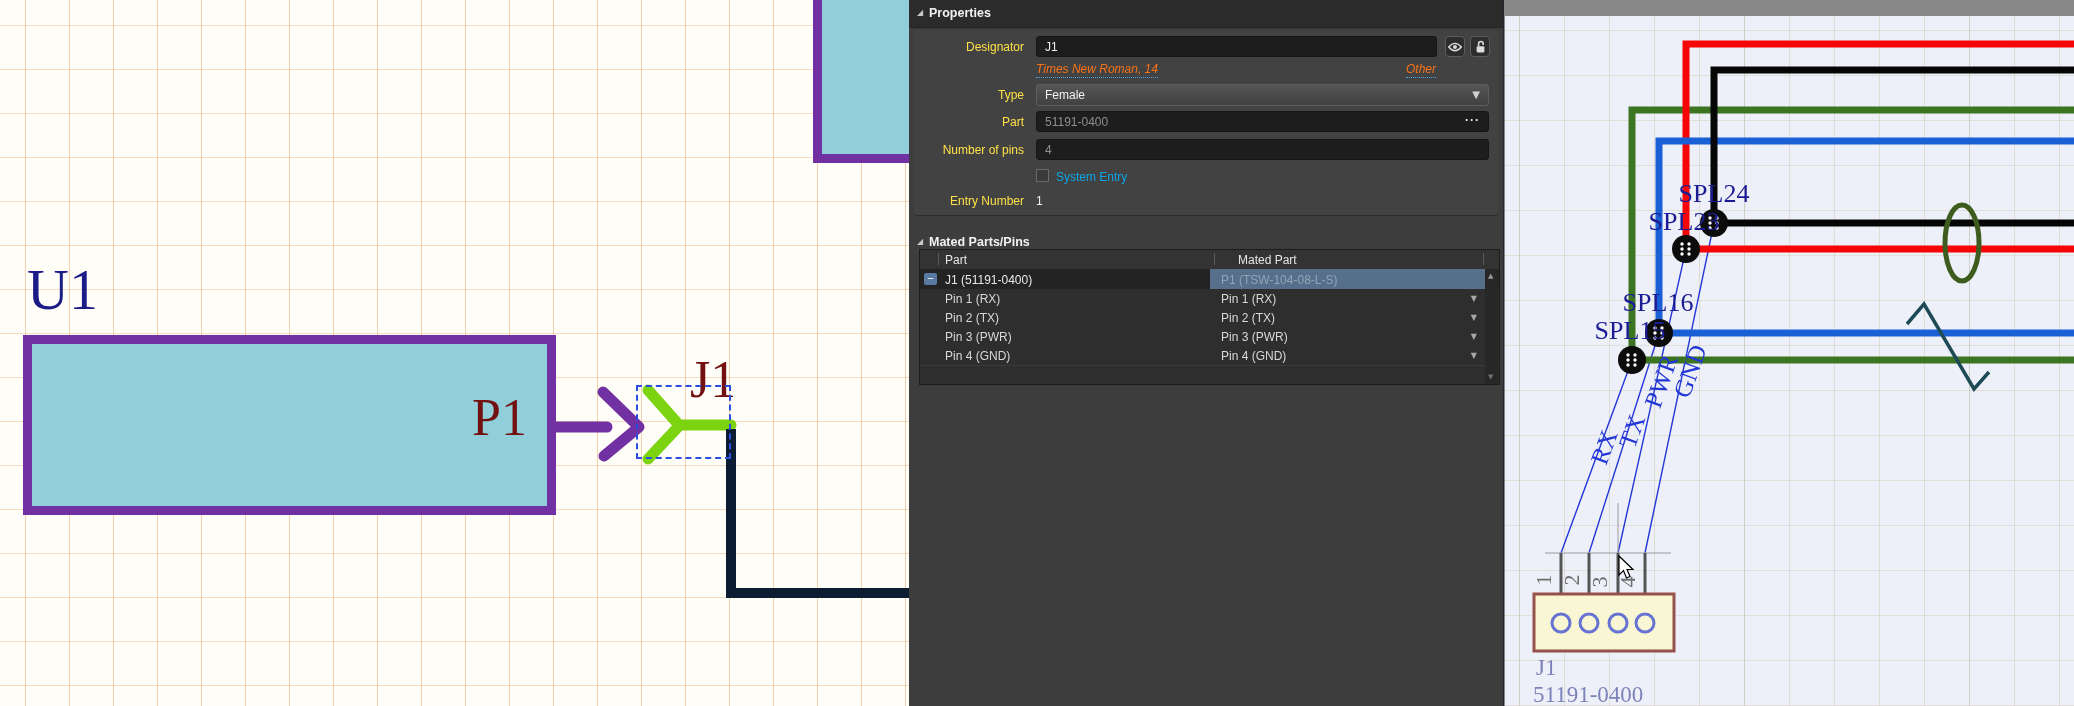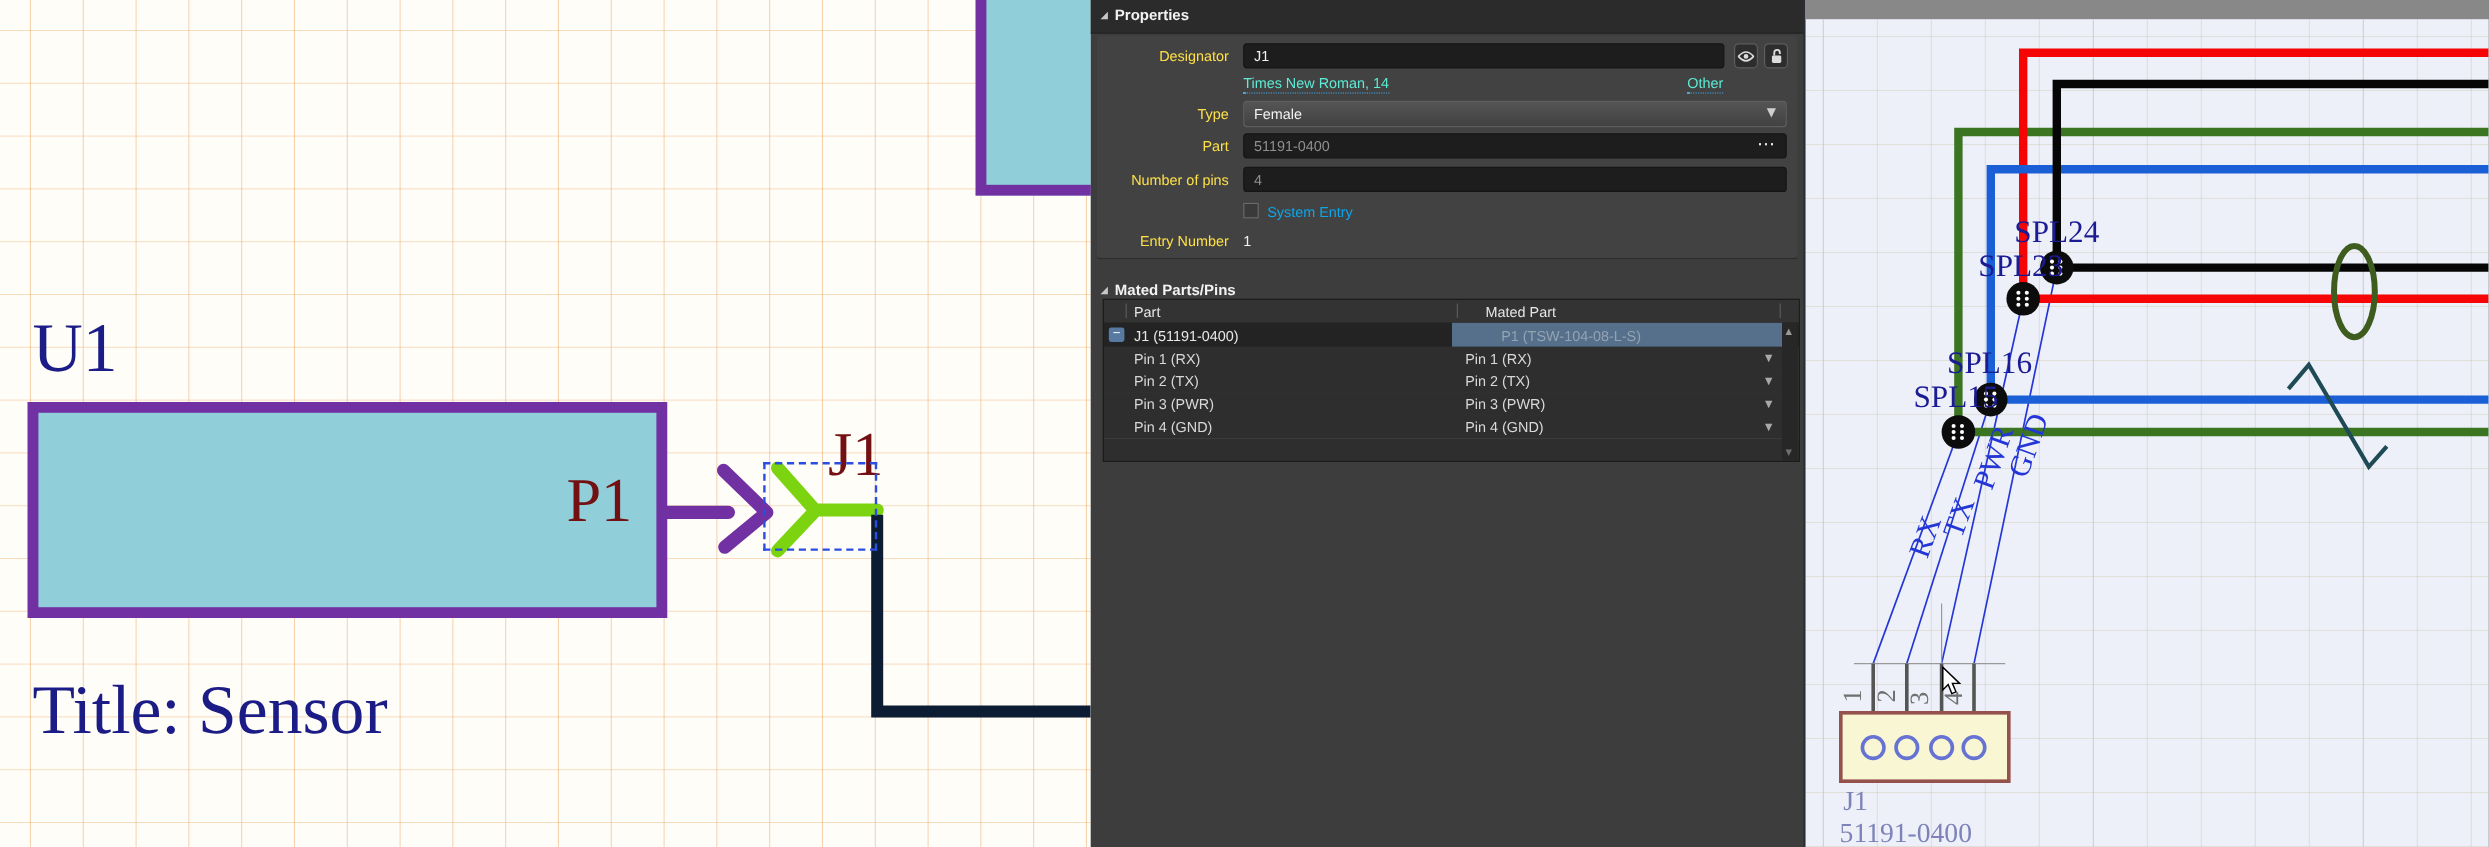--- a/index.html
+++ b/index.html
@@ -37,21 +37,21 @@
   .phead .cap, .sechead .cap{position:absolute;left:20px;top:6px;font-weight:bold;
     font-size:12.5px;color:#f2f2f2;}
   .grp{position:absolute;left:5px;top:30px;width:584px;height:185px;background:#424242;
     border-radius:3px;border-bottom:1px solid #2b2b2b;}
   .lbl{position:absolute;left:0;width:115px;text-align:right;color:#fde047;}
   .field{position:absolute;background:#1d1d1d;border:1px solid #161616;border-radius:3px;
     box-sizing:border-box;color:#f0f0f0;padding:3px 0 0 8px;}
   .field.dis{color:#8f8f8f;}
   .iconbtn{position:absolute;width:20px;height:21px;background:#2d2d2d;border:1px solid #5c5c5c;
     border-radius:4px;box-sizing:border-box;display:flex;align-items:center;justify-content:center;}
-  .link{position:absolute;color:#5eead4;border-bottom:1px dotted #44a6e4;padding-bottom:1px;}
+  .link{position:absolute;color:#f97316;border-bottom:1px dotted #44a6e4;padding-bottom:1px;font-style:italic;}
   .dd{position:absolute;background:linear-gradient(#555,#414141);border:1px solid #5e5e5e;
     border-radius:3px;box-sizing:border-box;color:#f2f2f2;padding:3px 0 0 8px;}
   .caret{position:absolute;right:8px;top:4px;color:#cfcfcf;font-size:10px;
     font-family:"DejaVu Sans",sans-serif;}
   .dots{position:absolute;right:8px;top:1px;color:#e8e8e8;font-weight:bold;letter-spacing:1px;}
   .chk{position:absolute;width:13px;height:13px;border:1px solid #6a6a6a;background:#3a3a3a;
     box-sizing:border-box;}
   .dislab{color:#0ea5e9;}
   .sechead{position:absolute;left:0;width:100%;height:18px;}
   
@@ -60,21 +60,21 @@
   .thead{position:absolute;left:0;top:0;width:100%;height:19px;background:#333;
     border-bottom:1px solid #1f1f1f;color:#e6e6e6;}
   .sep{position:absolute;top:3px;width:1px;height:12px;background:#5a5a5a;}
   .trow{position:absolute;left:0;width:100%;height:19px;background:#2e2e2e;
     border-bottom:1px solid #3a3a3a;color:#d8d8d8;}
   .trow .c1{position:absolute;left:25px;top:3px;}
   .trow .c2{position:absolute;left:301px;top:3px;}
   .rowsel{position:absolute;left:0;width:100%;height:20px;background:#232323;color:#e8e8e8;}
   .rowsel .c1{position:absolute;left:25px;top:4px;}
   .hcell{position:absolute;left:290px;top:0;width:276px;height:20px;background:#56708c;}
-  .hcell span{position:absolute;left:11px;top:4px;color:#92a3b3;margin-left:30px;}
+  .hcell span{position:absolute;left:11px;top:4px;color:#92a3b3;}
   .minusbox{position:absolute;left:4px;top:4px;width:13px;height:12px;background:#587aa2;
     border-radius:2px;color:#fff;text-align:center;line-height:10px;font-size:11px;}
   .rowcaret{position:absolute;right:22px;top:5px;color:#a8a8a8;font-size:8px;
     font-family:"DejaVu Sans",sans-serif;}
   .vscroll{position:absolute;right:1px;top:19px;width:13px;height:115px;background:#272727;}
   .vscroll .up{position:absolute;top:3px;left:3px;font-size:7px;color:#9a9a9a;
     font-family:"DejaVu Sans",sans-serif;}
   .vscroll .dn{position:absolute;bottom:3px;left:3px;font-size:7px;color:#6f6f6f;
     font-family:"DejaVu Sans",sans-serif;}
 
@@ -92,21 +92,20 @@
 </head>
 <body>
 
 <div class="root">
 
   <div class="schematic">
     <div class="partial-rect"></div>
     <div class="txt serif u1">U1</div>
     <div class="main-rect"></div>
     <div class="txt serif p1">P1</div>
-    <div class="txt serif title">Title: Sensor</div>
     <div class="txt serif j1s">J1</div>
 
     <svg class="schsvg" width="909" height="706">
 
       <g>
         <path d="M556,427 L607,427" stroke="#7231a2" stroke-width="11" fill="none" stroke-linecap="round"></path>
         <path d="M603,392 L639,427 L604,456" stroke="#7231a2" stroke-width="11" fill="none" stroke-linecap="round" stroke-linejoin="round"></path>
       </g>
 
       <g>

